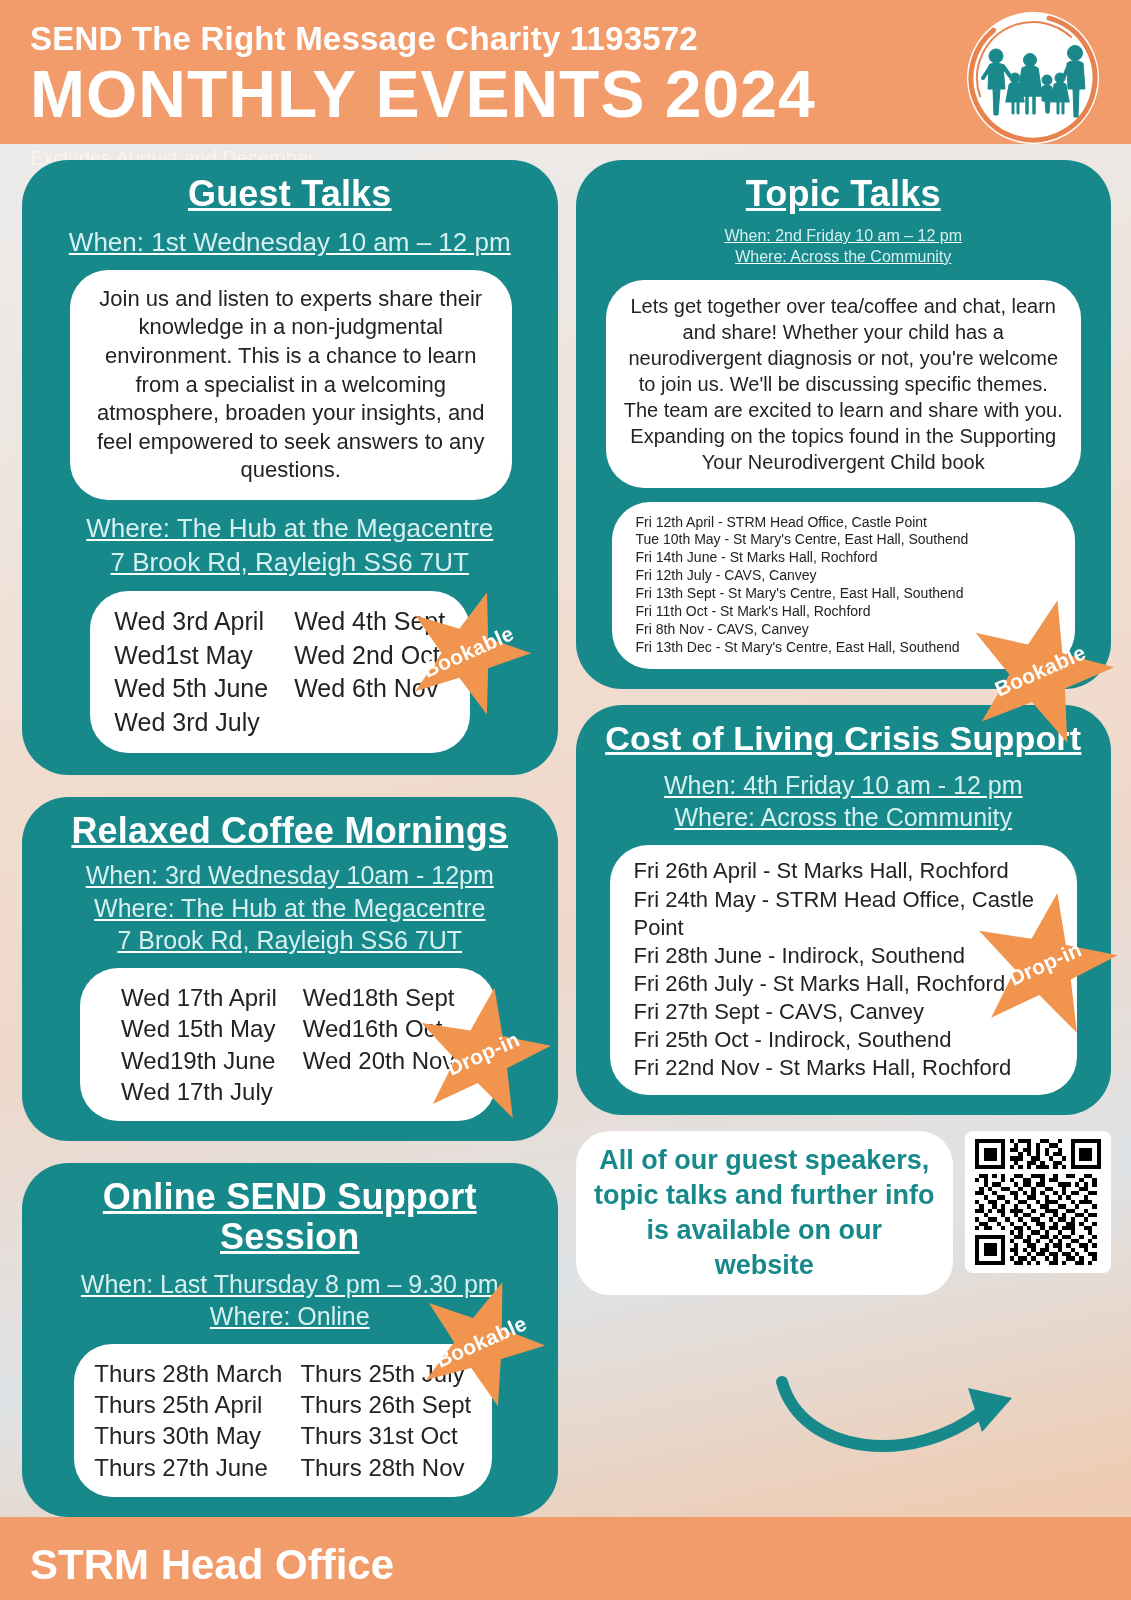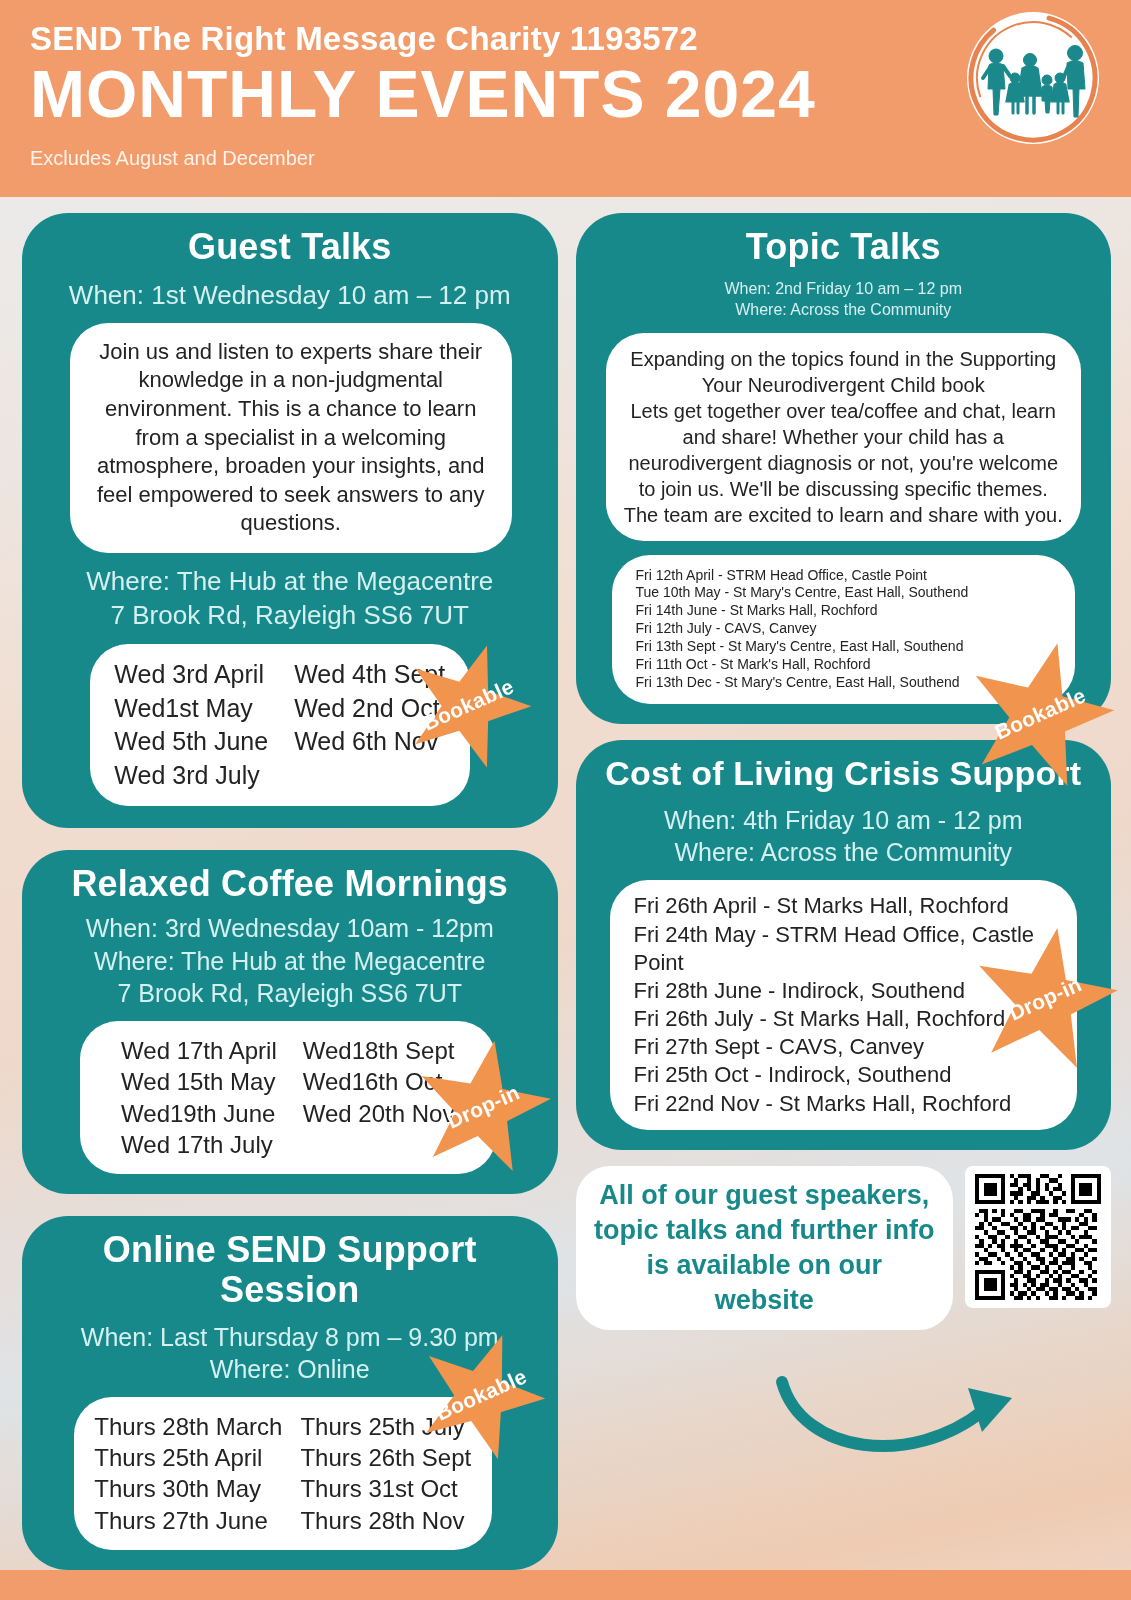--- a/index.html
+++ b/index.html
@@ -9,29 +9,29 @@
     color:#fff;
   }
   .page{
     position:relative; width:1131px; height:1600px; overflow:hidden;
     background:linear-gradient(168deg,#ebedee 0%,#ece7e3 22%,#f1ddd0 42%,#eed8ca 58%,#dfe3e6 76%,#efcbb1 94%,#eed7c9 100%);
     display:flex; flex-direction:column;
   }
   
   .hdr{
     background:var(--header-orange,#F29C6B);
-    height:197px; padding:20px 0 0 30px; position:relative; flex:0 0 auto;
+    height:144px; padding:20px 0 0 30px; position:relative; flex:0 0 auto;
   }
   .hdr .charity{ font-size:33px; font-weight:bold; letter-spacing:.2px; }
   .hdr .big{ font-size:66px; font-weight:bold; letter-spacing:1px; line-height:1.05; margin-top:2px; }
   .hdr .sub{ font-size:20px; color:#fdf3ec; margin-top:18px; font-weight:normal; }
   .logo{ position:absolute; right:28px; top:8px; width:140px; height:140px; }
   
   .columns{ flex:1 1 auto; display:flex; gap:18px; padding:16px 20px 0 22px; align-items:flex-start; }
-  .col{ width:50%; display:flex; flex-direction:column; }
+  .col{ width:50%; display:flex; flex-direction:column;text-decoration:underline; }
   .col.left{ gap:22px; }
   .col.right{ gap:16px; }
   .card{
     background:var(--teal,#17898B); border-radius:46px; padding:14px 24px 16px;
     text-align:center; position:relative;
   }
   .card h2{ font-size:36px; font-weight:bold; line-height:1.12; letter-spacing:.2px; }
   .card h2.tight{ font-size:34px; white-space:nowrap; }
   .meta{ color:var(--pale-cyan,#D6F0F0); font-size:24px; line-height:1.29; margin-top:12px; }
   .white-box{
@@ -214,32 +214,33 @@
     <div class="col right">
 
       <div class="card">
         <h2>Topic Talks</h2>
         <div class="meta" style="font-size:16px">
           <div>When: 2nd Friday 10 am – 12 pm</div>
           <div>Where: Across the Community</div>
         </div>
         <div class="white-box" style="margin:12px 6px 0 6px">
           <div class="desc small">
+            <div>Lets get together over tea/coffee and chat, learn and share! Whether your child has a neurodivergent diagnosis or not, you're welcome to join us. We'll be discussing specific themes. The team are excited to learn and share with you.</div>
             <div>Expanding on the topics found in the Supporting Your Neurodivergent Child book</div>
-            <div>Lets get together over tea/coffee and chat, learn and share! Whether your child has a neurodivergent diagnosis or not, you're welcome to join us. We'll be discussing specific themes. The team are excited to learn and share with you.</div>
           </div>
         </div>
         <div class="white-box" style="margin:14px 12px 4px 12px">
           <div class="datelist">
             <div>Fri 12th April - STRM Head Office, Castle Point</div>
             <div>Tue 10th May - St Mary's Centre, East Hall, Southend</div>
             <div>Fri 14th June - St Marks Hall, Rochford</div>
             <div>Fri 12th July - CAVS, Canvey</div>
             <div>Fri 13th Sept - St Mary's Centre, East Hall, Southend</div>
             <div>Fri 11th Oct - St Mark's Hall, Rochford</div>
+            <div>Fri 8th Nov -  CAVS, Canvey</div>
             <div>Fri 13th Dec - St Mary's Centre, East Hall, Southend</div>
           </div>
           <div class="star" style="width:150px;height:150px;right:-40px;top:56%">
             <svg viewBox="0 0 100 100">
                 <polygon points="50,2 61.8,35.5 97.6,36.3 69.1,57.9 79.4,92.7 50,72 20.6,92.7 30.9,57.9 2.4,36.3 38.2,35.5" fill="#F0944E" transform="rotate(14 50 50)"></polygon>
               </svg>
             <span class="lab">Bookable</span>
           </div>
         </div>
       </div>

